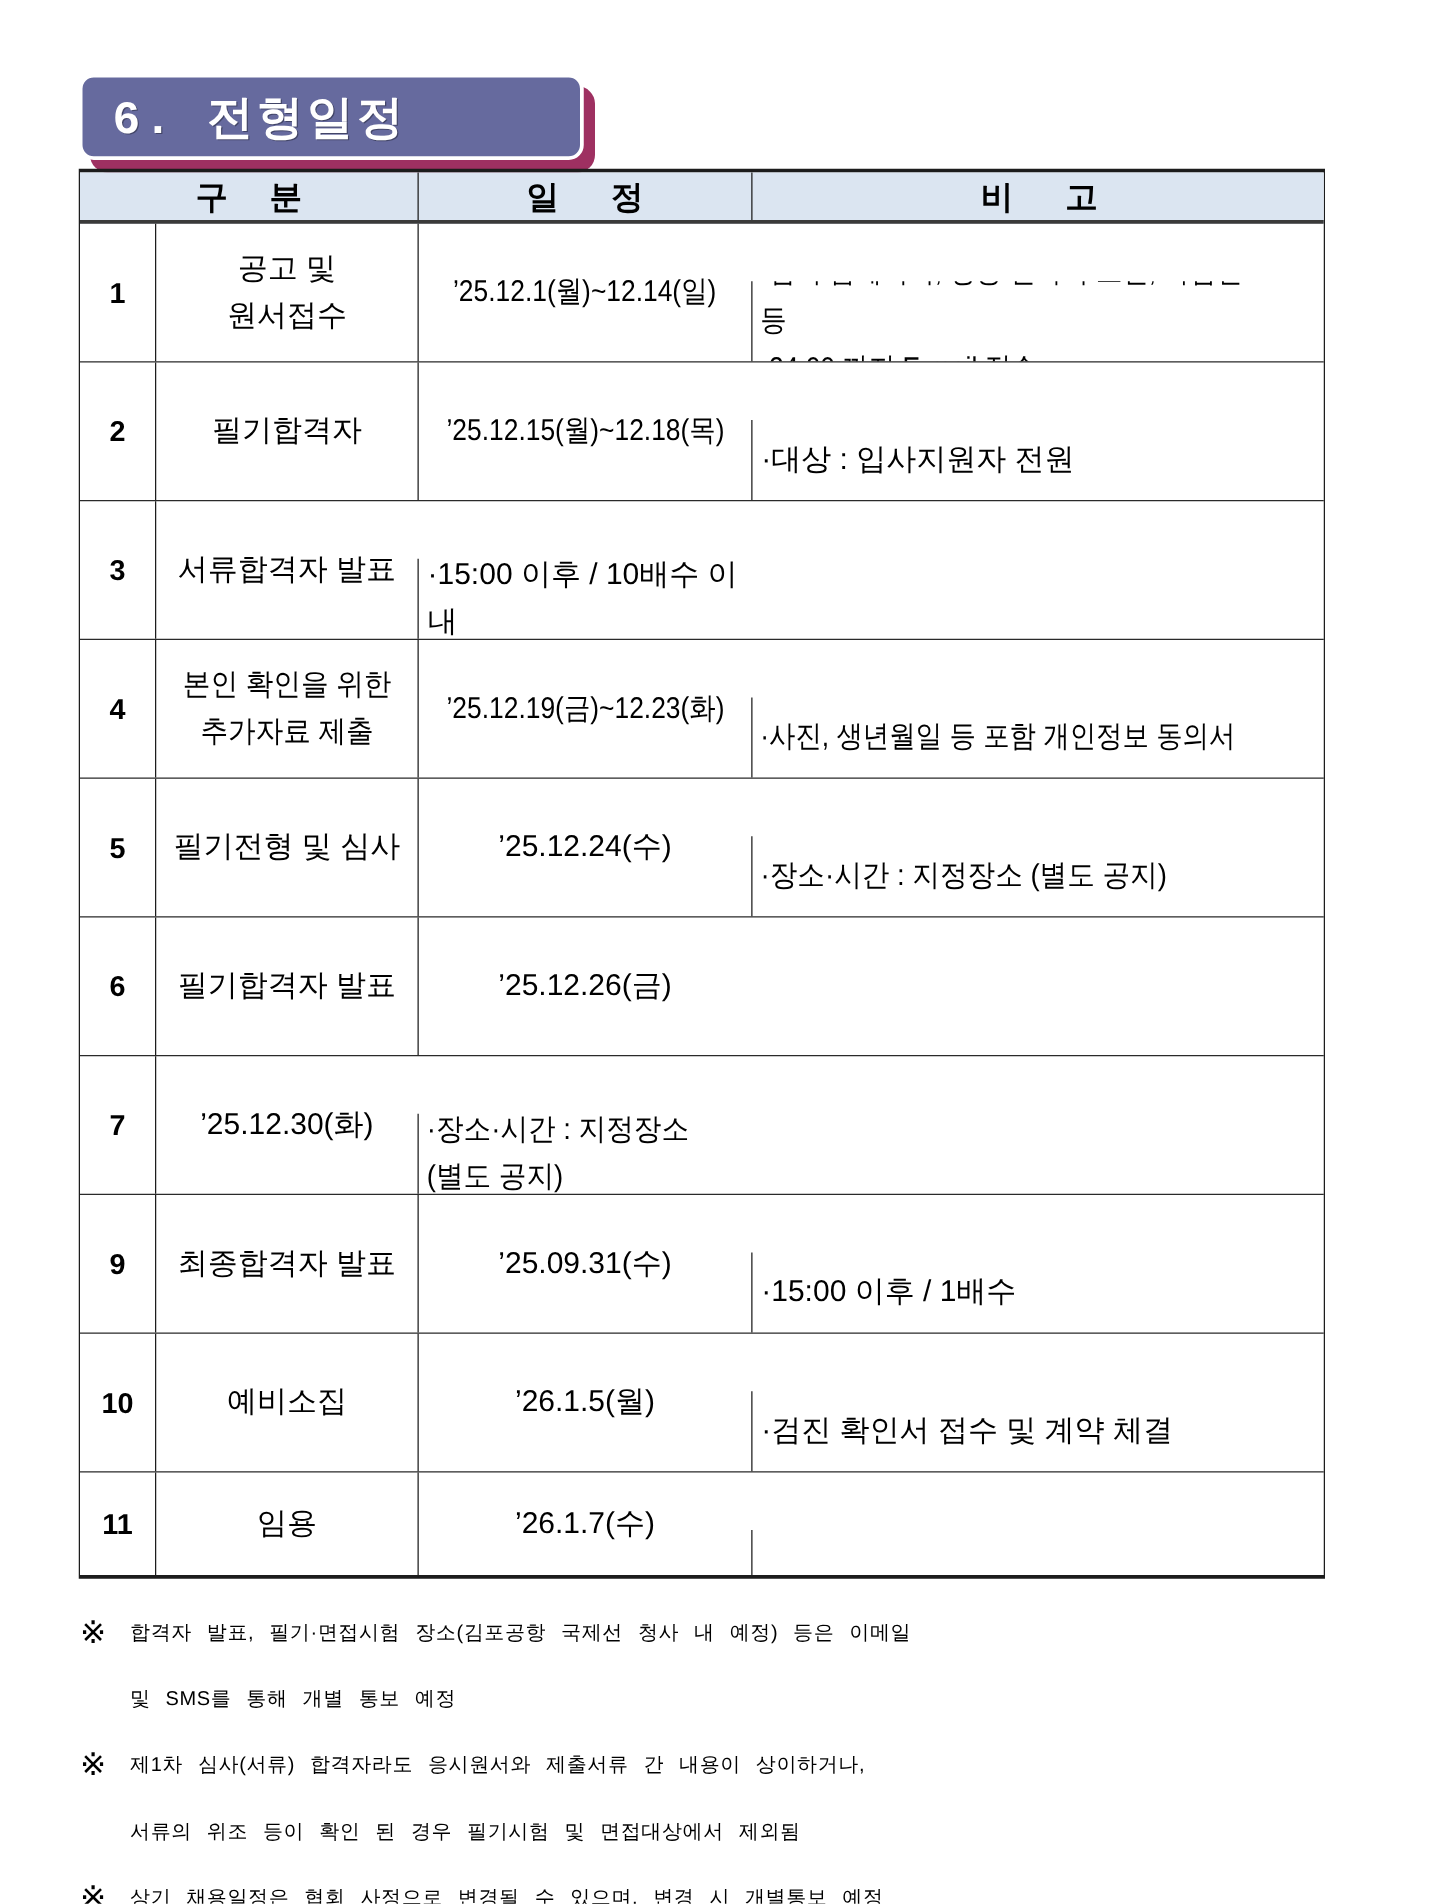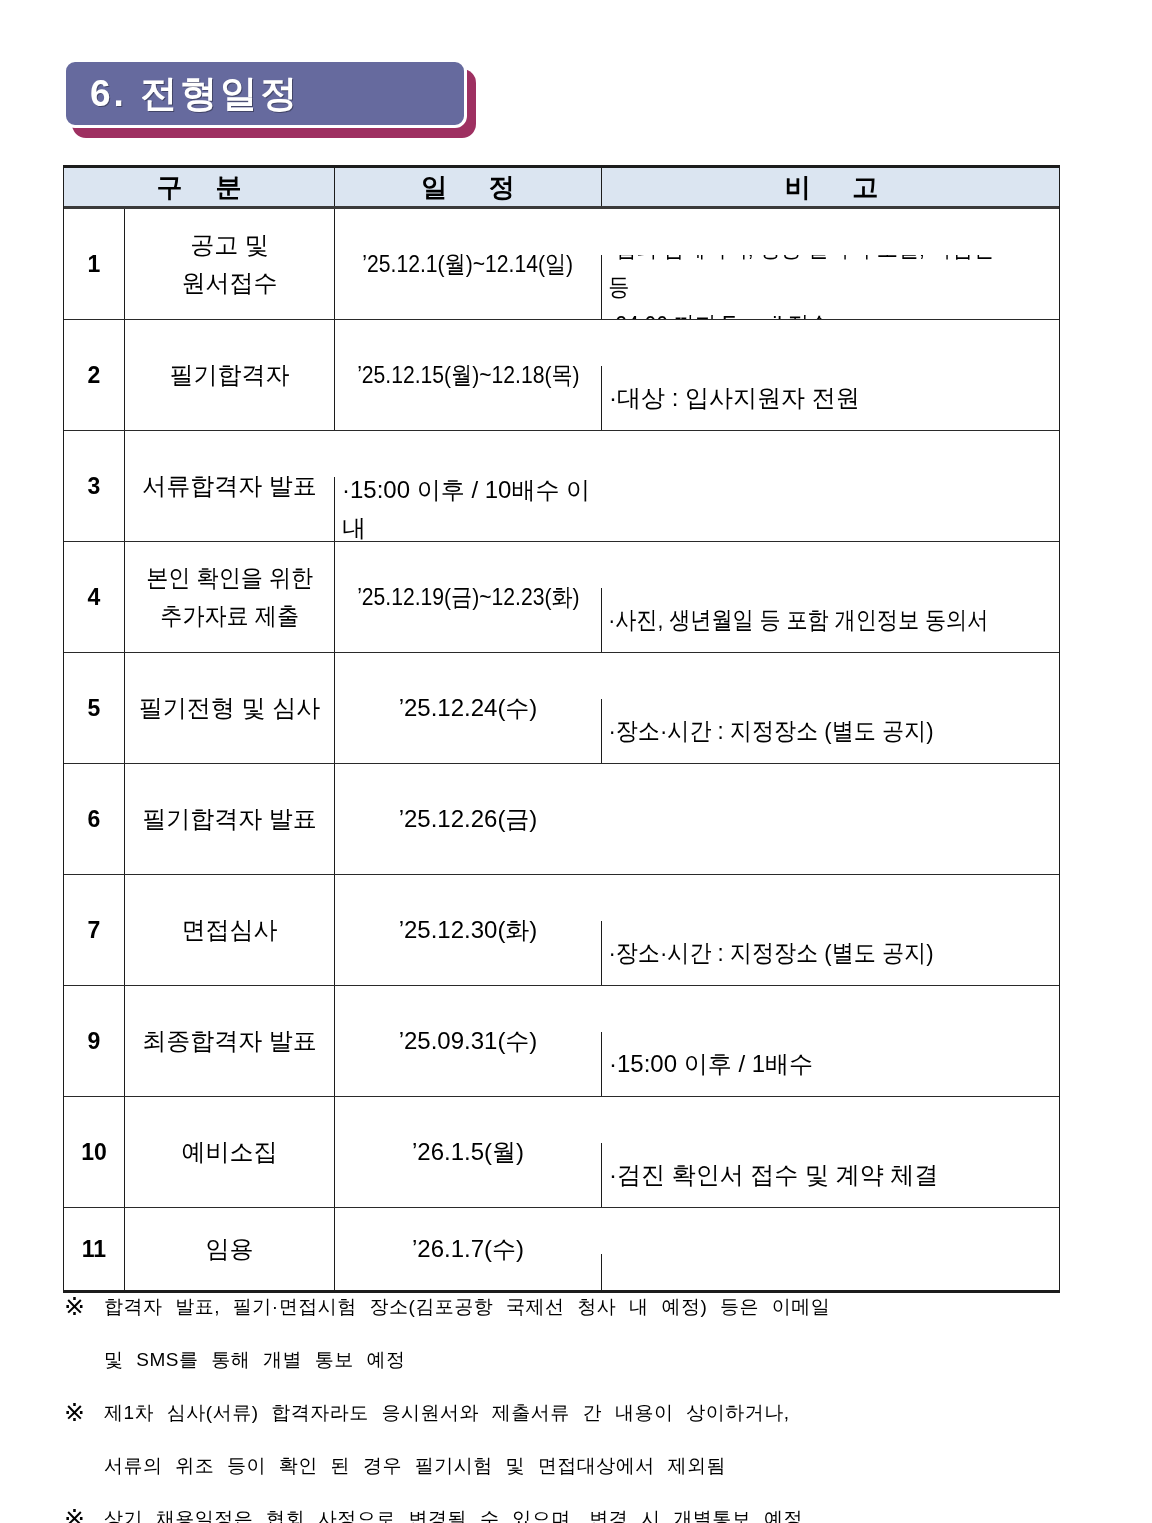--- a/index.html
+++ b/index.html
@@ -9,23 +9,23 @@
     color:#000;position:relative;
   }
   
   .title-container{position:absolute;left:63px;top:59px;width:404px;height:69px;}
   .title-shadow{position:absolute;left:9px;top:10px;width:100%;height:100%;
     background:var(--shadow,#9e3061);border-radius:14px;}
   .title-box{position:absolute;left:0;top:0;width:100%;height:100%;
     background:var(--titlebg,#666a9e);border:3px solid #fff;border-radius:12px;
     box-sizing:border-box;display:flex;align-items:center;padding-left:24px;z-index:1;}
   .title-text{color:#fff;font-size:37px;font-weight:bold;letter-spacing:3px;
-    text-shadow:1px 1px 0 rgba(0,0,0,.35);}
+    text-shadow:1px 1px 0 rgba(0,0,0,.35);font-family:Liberation Mono, monospace;}
   
-  .sched-table{position:absolute;left:63px;top:165px;width:997px;
+  .sched-table{position:absolute;left:63px;top:135px;width:997px;
     border-top:3px solid #1c1c1c;border-bottom:3px solid #1c1c1c;
     border-left:1.5px solid #1c1c1c;border-right:1.5px solid #1c1c1c;
     box-sizing:border-box;}
   .thead{display:grid;grid-template-columns:270px 267px 460px;height:41px;
     background:var(--headbg,#dbe5f1);border-bottom:3px solid #3a3a3a;box-sizing:border-box;}
   .th{display:flex;align-items:center;justify-content:center;
     font-size:26px;font-weight:bold;word-spacing:26px;}
   .th + .th{border-left:1.6px solid #1c1c1c;font-family:Liberation Mono, monospace;}
   .trow{display:grid;grid-template-columns:60px 210px 267px 460px;height:110px;}
   .trow + .trow{border-top:1.4px solid #2a2a2a;}
@@ -38,21 +38,21 @@
   .rem .txt{text-align:left;padding-left:7px;padding-right:4px;width:100%;box-sizing:border-box;}
   .cond88{transform:scaleX(.88);}
   .cond92{transform:scaleX(.92);}
   .rem .cond88,.rem .cond92{transform-origin:left center;}
   .sch .cond88,.sch .cond92{transform-origin:center center;}
   
   .notes{position:absolute;left:64px;top:1280px;width:1028px;}
   .note{display:flex;}
   .note-marker{width:40px;flex:0 0 40px;font-size:25px;line-height:53px;}
   .note-lines{flex:1;}
-  .note-lines div{font-size:19px;line-height:53px;word-spacing:7px;letter-spacing:.5px;}
+  .note-lines div{font-size:16px;line-height:53px;word-spacing:7px;letter-spacing:.5px;}
 </style>
 </head>
 <body style="--titlebg: #666a9e; --shadow: #9e3061; --headbg: #dbe5f1;">
 
 <div class="title-container">
   <div class="title-shadow"></div>
   <div class="title-box">
     <span class="title-text">6. 전형일정</span>
   </div>
 </div>
@@ -147,23 +147,20 @@
         <div class="txt">필기합격자 발표</div>
       </div>
     <div class="cell sch">
         <div class="txt">’25.12.26(금)</div>
       </div>
   </div>
 
   <div class="trow">
     <div class="cell num">
         <div class="txt">7</div>
-      </div>
-    <div class="cell cat">
-        <div class="txt">면접심사</div>
       </div>
     <div class="cell sch">
         <div class="txt">’25.12.30(화)</div>
       </div>
     <div class="cell rem">
         <div class="txt cond92">·장소·시간 : 지정장소 (별도 공지)</div>
       </div>
   </div>
 
   <div class="trow">

